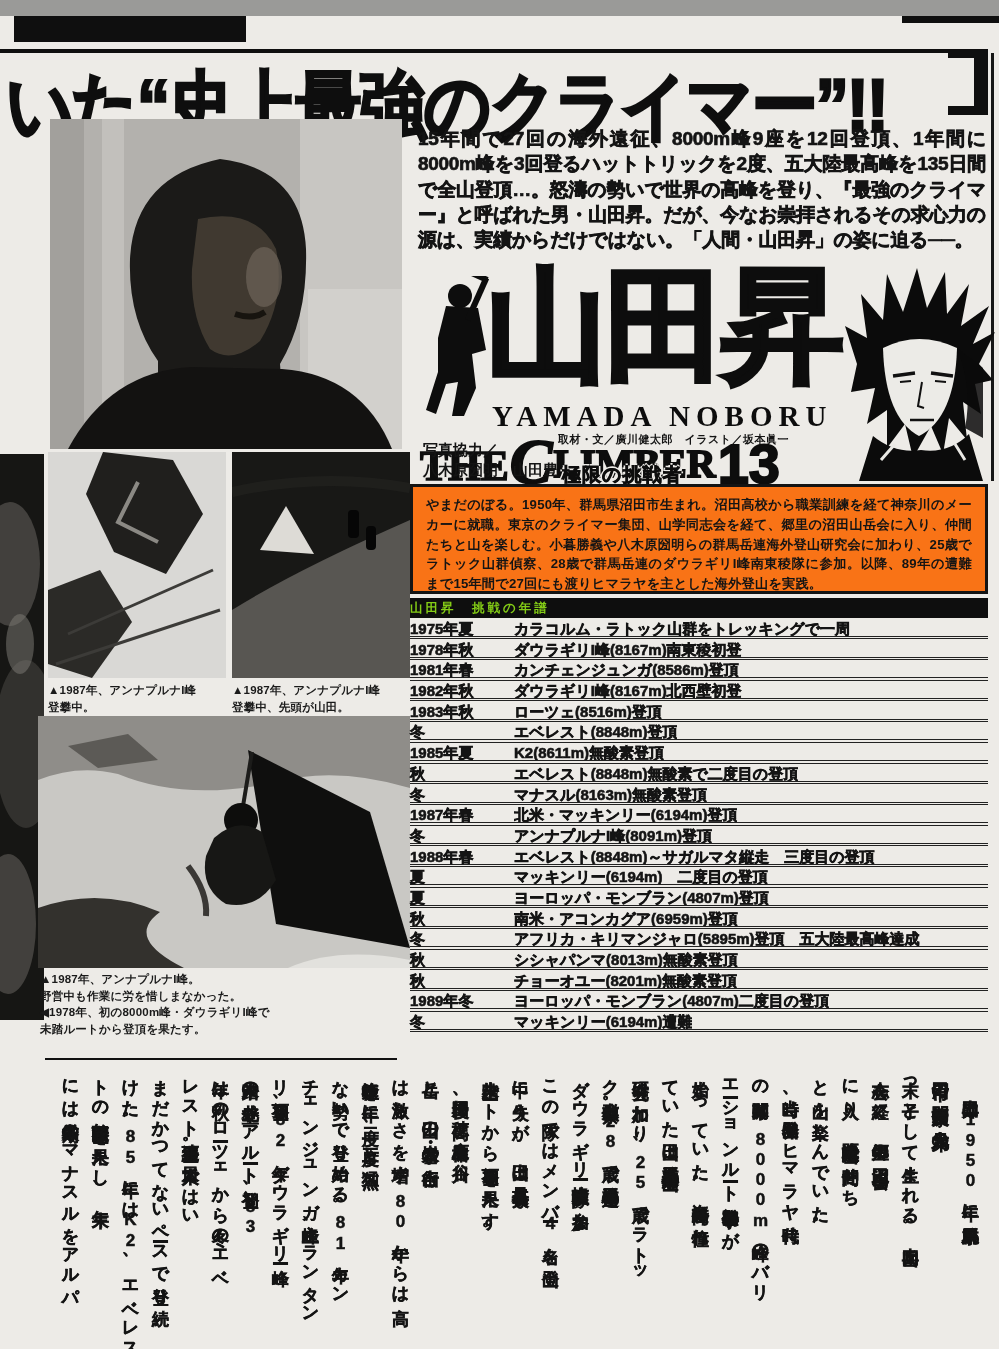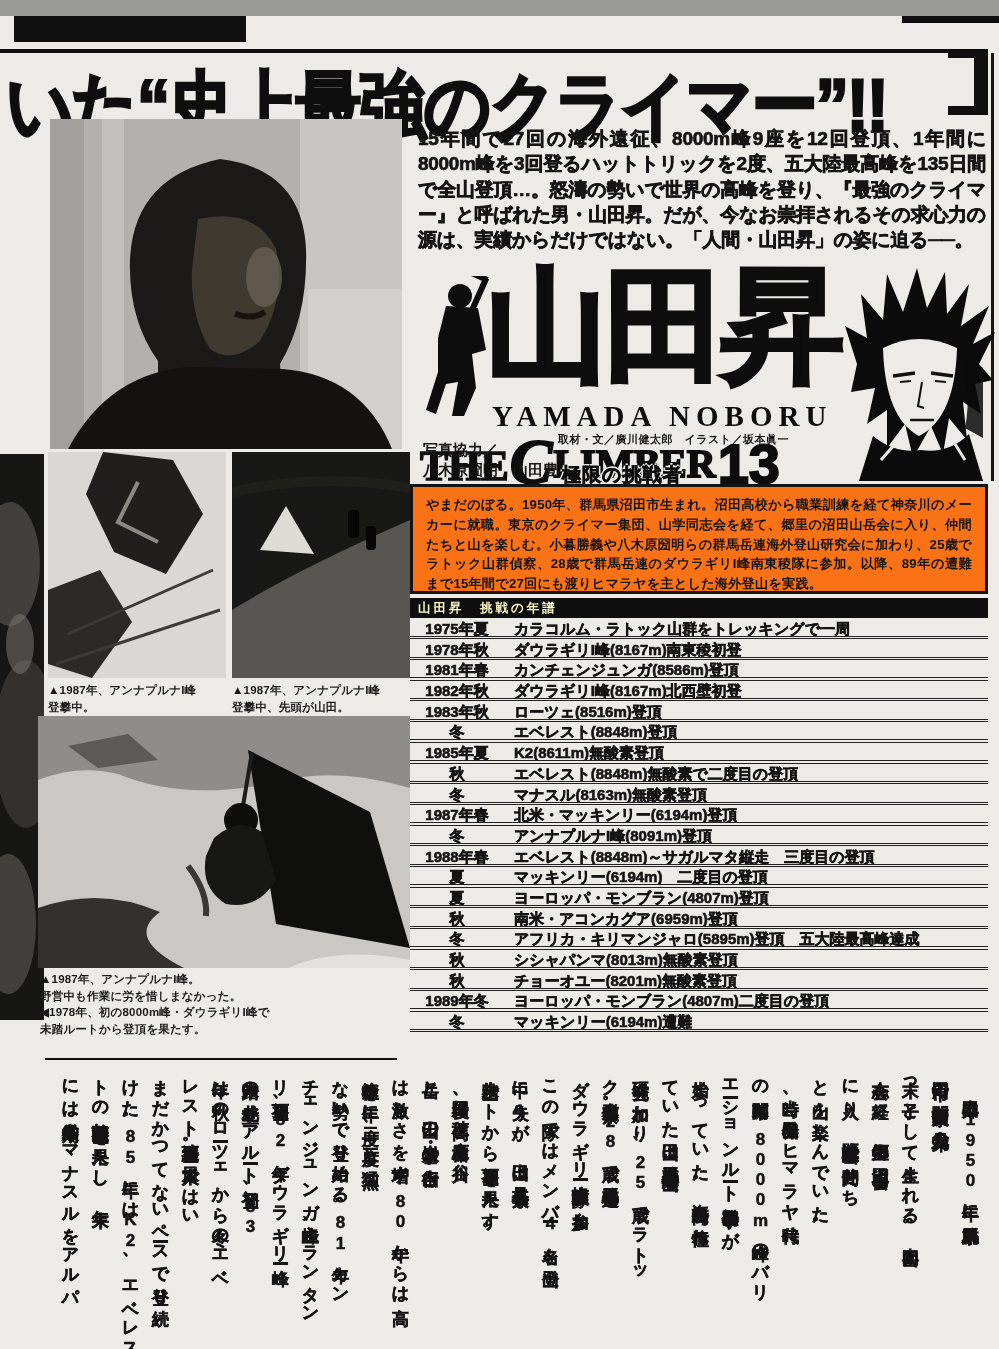--- a/index.html
+++ b/index.html
@@ -55,27 +55,27 @@
                 line-height:1.35;white-space:pre-line;}
   .manga-face{position:absolute;left:843px;top:252px;}
 
   
   .bio{position:absolute;left:410px;top:468px;width:578px;height:110px;border:3px solid #141414;
        background:#f97316;padding:8px 13px;font-size:13.2px;font-weight:bold;line-height:1.5;
        text-align:justify;letter-spacing:0.2px;}
 
   
   .timeline{position:absolute;left:410px;top:582px;width:578px;}
-  .t-header{height:20px;line-height:20px;background:#0e0e0e;color:#fef9c3;font-size:12.5px;
-            font-weight:bold;padding-left:8px;letter-spacing:3px;margin-bottom:2px;}
+  .t-header{height:20px;line-height:20px;background:#0e0e0e;color:#84cc16;font-size:12.5px;
+            font-weight:bold;letter-spacing:3px;margin-bottom:2px;}
   .t-row{position:relative;display:flex;height:17px;line-height:17px;margin-bottom:3.7px;
          border-bottom:1px solid #222;font-size:15px;font-weight:900;white-space:nowrap;
          -webkit-text-stroke:0.6px #141414;}
   .t-row::after{content:"";position:absolute;left:0;right:0;bottom:-3.4px;height:1px;background:#222;}
-  .t-ys{flex:none;width:94px;text-align:center;}
+  .t-ys{flex:none;width:94px;text-align:left;}
   .t-text{margin-left:10px;overflow:hidden;}
 
   
   .rule-bl{position:absolute;left:45px;top:1042px;width:352px;height:2px;background:#111;}
   .article{position:absolute;right:14px;top:1052px;height:292px;width:945px;
            writing-mode:vertical-rl;text-orientation:upright;}
   .a-col{font-size:17px;font-weight:bold;letter-spacing:1.2px;line-height:30px;
          -webkit-text-stroke:0.5px #141414;white-space:nowrap;}
 </style>
 </head>

